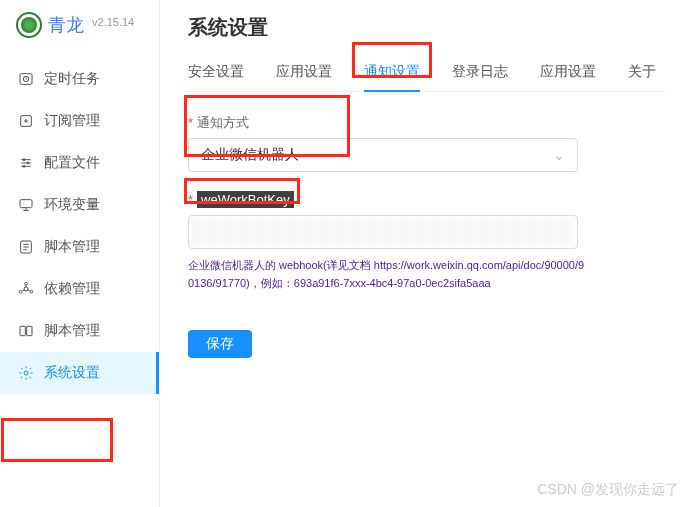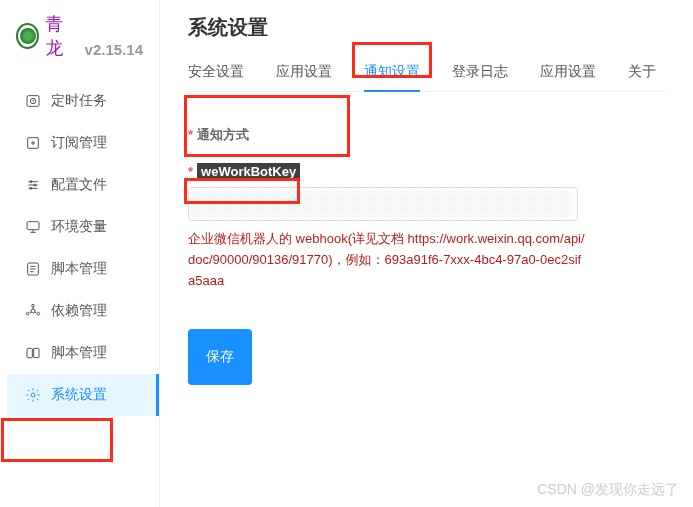--- a/index.html
+++ b/index.html
@@ -2,44 +2,44 @@
 <html><head>
   <meta charset="utf-8">
   <style>
     * { margin: 0; padding: 0; box-sizing: border-box; }
     body { font-family: -apple-system, BlinkMacSystemFont, "Segoe UI", "PingFang SC", "Microsoft YaHei", sans-serif; font-size: 14px; color: #333; background: #fff; width: 693px; height: 507px; overflow: hidden; position: relative; }
     .layout { display: flex; height: 100%; }
     .sidebar { width: 160px; border-right: 1px solid #f0f0f0; display: flex; flex-direction: column; }
     .logo-area { padding: 12px 16px; display: flex; align-items: center; gap: 6px; }
     .logo-circle { width: 26px; height: 26px; border-radius: 50%; border: 2px solid #2e7d32; display: flex; align-items: center; justify-content: center; }
     .logo-inner { width: 16px; height: 16px; border-radius: 50%; background: radial-gradient(circle, #4caf50 30%, #2e7d32 70%); }
-    .logo-text { color: #a21caf; font-size: 18px; font-weight: 500; }
-    .logo-version { color: #999; font-size: 15px; margin-left: 2px; align-self: flex-end; margin-bottom: 2px; font-weight: bold; }
+    .logo-text { color: #3b82f6; font-size: 18px; font-weight: 500; }
+    .logo-version { color: #999; font-size: 11px; margin-left: 2px; align-self: flex-end; margin-bottom: 10px; }
     .menu { flex: 1; padding-top: 8px; }
-    .menu-item { display: flex; align-items: center; gap: 10px; padding: 12px 18px; cursor: pointer; color: #555; position: relative; margin-left: 7px; }
+    .menu-item { display: flex; align-items: center; gap: 10px; padding: 12px 18px; cursor: pointer; color: #555; position: relative; }
     .menu-item.active { background: #e6f7ff; color: #1890ff; }
     .menu-item.active::after { content: ""; position: absolute; right: 0; top: 0; bottom: 0; width: 3px; background: #1890ff; }
     .menu-icon { width: 16px; height: 16px; display: inline-flex; align-items: center; justify-content: center; }
     .menu-icon svg { width: 16px; height: 16px; stroke: currentColor; fill: none; stroke-width: 1.5; }
     .content { flex: 1; padding: 14px 28px; overflow: hidden; }
     .page-title { font-size: 20px; font-weight: 600; margin-bottom: 14px; }
-    .tabs { display: flex; gap: 32px; border-bottom: 1px solid #f0f0f0; margin-bottom: 34px; }
+    .tabs { display: flex; gap: 32px; border-bottom: 1px solid #f0f0f0; margin-bottom: 22px; }
     .tab { padding: 8px 0 10px; cursor: pointer; color: #555; position: relative; }
     .tab.active { color: #1890ff; }
     .tab.active::after { content: ""; position: absolute; left: 0; right: 0; bottom: -1px; height: 2px; background: #1890ff; }
     .form-row { margin-bottom: 20px; }
-    .form-label { margin-bottom: 6px; color: #666; font-size: 13px; font-weight: bold; }
+    .form-label { margin-bottom: 6px; color: #666; font-size: 13px; }
     .req { color: #ff4d4f; margin-right: 4px; }
     .select-box { border: 1px solid #d9d9d9; border-radius: 4px; padding: 7px 12px; display: flex; justify-content: space-between; align-items: center; color: #333; width: 390px; }
     .chev { color: #bbb; }
     .field-name { background: #404040; color: #fff; padding: 1px 4px; font-size: 13px; }
     .input-box { border: 1px solid #d9d9d9; border-radius: 4px; height: 34px; width: 390px; margin-top: 8px; background: #fff; position: relative; }
     .blur-overlay { position: absolute; inset: 2px; background: repeating-linear-gradient(90deg, #eee 0 8px, #f7f7f7 8px 16px); filter: blur(3px); opacity: 0.6; }
-    .hint { color: #b91c1c; font-size: 13px; line-height: 1.6; margin-top: 8px; width: 400px; word-break: break-all; }
-    .save-btn { background: #1890ff; color: #fff; border: none; border-radius: 4px; padding: 19px 18px; font-size: 14px; cursor: pointer; margin-top: 18px; }
+    .hint { color: #4c1d95; font-size: 11px; line-height: 1.6; margin-top: 8px; width: 400px; word-break: break-all; }
+    .save-btn { background: #1890ff; color: #fff; border: none; border-radius: 4px; padding: 5px 18px; font-size: 14px; cursor: pointer; margin-top: 18px; }
     .red-box { position: absolute; border: 3px solid #ff2a1a; pointer-events: none; }
     .rb1 { left: 352px; top: 42px; width: 80px; height: 36px; }
     .rb2 { left: 184px; top: 95px; width: 166px; height: 62px; }
     .rb3 { left: 184px; top: 178px; width: 116px; height: 26px; }
     .rb4 { left: 1px; top: 418px; width: 112px; height: 44px; }
     .watermark { position: absolute; right: 14px; bottom: 8px; color: #ccc; font-size: 14px; }
   </style>
 </head>
 <body>
 
@@ -140,20 +140,24 @@
       <div class="tab">安全设置</div>
       <div class="tab">应用设置</div>
       <div class="tab active">通知设置</div>
       <div class="tab">登录日志</div>
       <div class="tab">应用设置</div>
       <div class="tab">关于</div>
     </div>
 
     <div class="form-row">
       <div class="form-label"><span class="req">*</span><span>通知方式</span></div>
+      <div class="select-box">
+        <span>企业微信机器人</span>
+        <span class="chev">⌄</span>
+      </div>
     </div>
 
     <div class="form-row">
       <div class="form-label"><span class="req">*</span><span class="field-name">weWorkBotKey</span></div>
       <div class="input-box">
           <div class="blur-overlay"></div>
         </div>
       <div class="hint">企业微信机器人的 webhook(详见文档 https://work.weixin.qq.com/api/doc/90000/90136/91770)，例如：693a91f6-7xxx-4bc4-97a0-0ec2sifa5aaa</div>
     </div>
 

